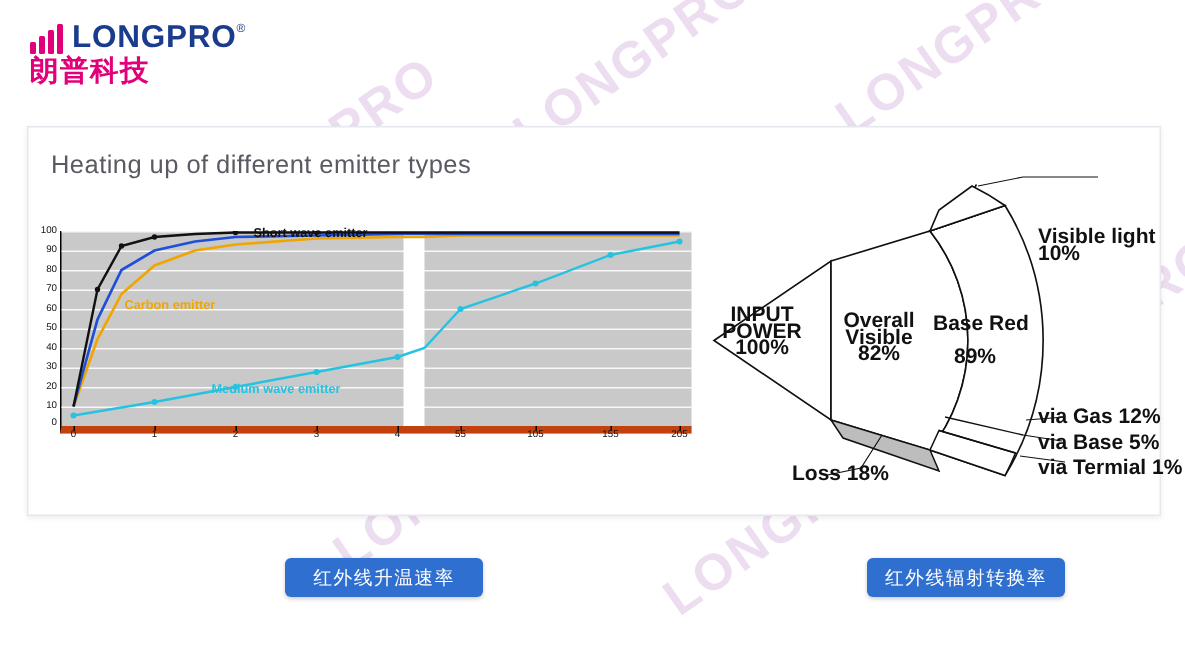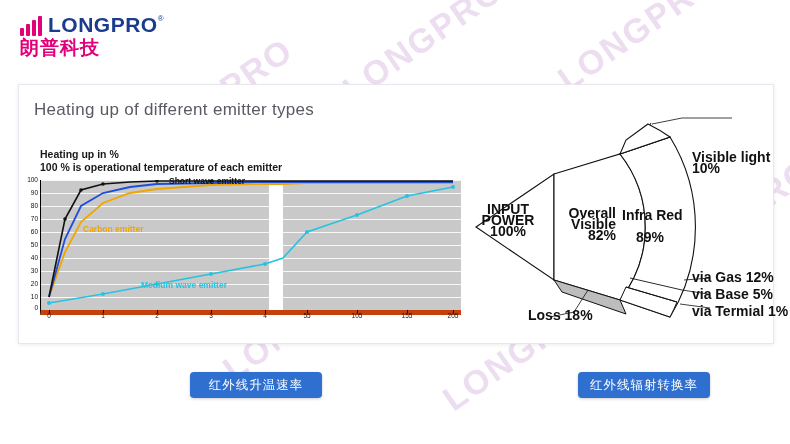--- a/index.html
+++ b/index.html
@@ -77,24 +77,20 @@
       <span class="logo-word">LONGPRO</span>
       <span class="logo-reg">®</span>
     </div>
     <div class="logo-cn">朗普科技</div>
   </div>
 
   <div class="card"></div>
   <div class="card-title">Heating up of different emitter types</div>
 
   <div class="chart-wrap">
-    <div class="chart-head">
-      <div>Heating up in %</div>
-      <div>100 % is operational temperature of each emitter</div>
-    </div>
 
     <div class="plot">
 
       <div class="gl" style="top:0px;"></div>
       <div class="gl" style="top:13px;"></div>
       <div class="gl" style="top:26px;"></div>
       <div class="gl" style="top:39px;"></div>
       <div class="gl" style="top:52px;"></div>
       <div class="gl" style="top:65px;"></div>
       <div class="gl" style="top:78px;"></div>
@@ -196,28 +192,28 @@
       <path d="M214,168 L240,166" stroke="#111" stroke-width=".8" fill="none"></path>
       <path d="M118,178 L104,200 L80,205" stroke="#111" stroke-width=".8" fill="none"></path>
     </svg>
 
     <div class="flab ctr" style="left:6px;top:92px;width:64px;">
       <span>INPUT</span><br>
       <span>POWER</span><br>
       <span>100%</span>
     </div>
 
-    <div class="flab ctr" style="left:86px;top:96px;width:60px;text-align:right;">
+    <div class="flab ctr" style="left:86px;top:96px;width:60px;">
       <span>Overall</span><br>
       <span>Visible</span><br>
       <span>82%</span>
     </div>
 
     <div class="flab ctr" style="left:152px;top:98px;width:56px;">
-      <span>Infra Red</span><br><br>
+      <span>Base Red</span><br><br>
       <span>89%</span>
     </div>
 
     <div class="flab" style="left:222px;top:40px;">
       <span>Visible light</span><br>
       <span>10%</span>
     </div>
 
     <div class="flab" style="left:222px;top:160px;">via Gas 12%</div>
     <div class="flab" style="left:222px;top:177px;">via Base  5%</div>

